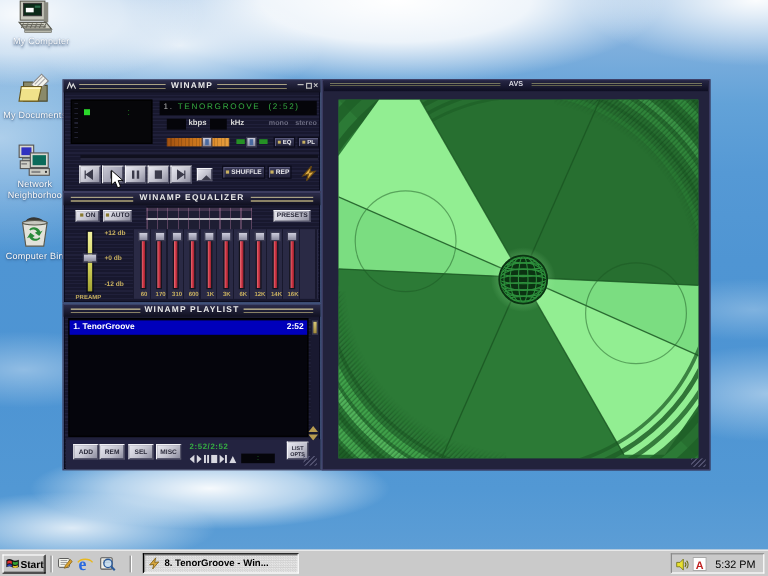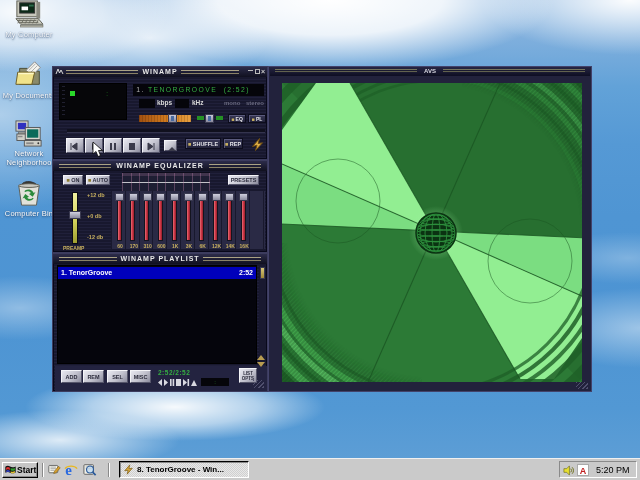--- a/index.html
+++ b/index.html
@@ -29,21 +29,21 @@
 .wtitle { position:absolute; left:0; top:0; right:0; height:10px; background:linear-gradient(180deg,#2c2c4a,#10101f); color:#e8e8e8; font-size:7px; font-weight:bold; text-align:center; line-height:10px; letter-spacing:1px; }
 .wtitle .deco { position:absolute; top:3px; height:5px; background:linear-gradient(180deg,#aaa284 0 1px,rgba(0,0,0,0) 1px 3px,#8a8266 3px 4px,rgba(0,0,0,0) 4px); }
 .btnsilver { position:absolute; background:linear-gradient(135deg,#e8e8f0 0%,#c2c2ce 55%,#8c8c9e 100%); border:1px solid #55556a; border-top-color:#f4f4f8; border-left-color:#f4f4f8; color:#2a2a3a; font-weight:bold; text-align:center; }
 .btndark { position:absolute; background:linear-gradient(180deg,#3a3a58,#22223a); border:1px solid #0c0c1c; box-shadow:inset 1px 1px 0 #5a5a7c; color:#e6e6ea; font-weight:bold; font-size:5px; text-align:center; }
 .gold { color:#c8b060; }
 .green-txt { color:#35ad42; font-family:"Liberation Sans",sans-serif; }
 </style>
 </head>
 <body>
 
-<div class="deskicon" style="left:0px; top:0px;">
+<div class="deskicon" style="left:0px; top:0px;text-align:right;">
   <svg width="30" height="28" viewBox="0 0 32 30" style="display:block;margin:0 auto;">
     <rect x="3" y="1" width="22" height="17" fill="#c8c8bc" stroke="#5a5a50"></rect>
     <rect x="24" y="2" width="4" height="18" fill="#8a8a80"></rect>
     <rect x="6" y="3" width="16" height="11" fill="#0c2a18" stroke="#333"></rect>
     <rect x="8" y="7" width="7" height="4" fill="#fff"></rect>
     <rect x="16" y="5" width="5" height="2" fill="#2a6a4a"></rect>
     <path d="M2 20 L26 20 L31 26 L7 26 Z" fill="#d0d0c4" stroke="#5a5a50"></path>
     <path d="M4 22 h20 M5 24 h21" stroke="#6a6a60" stroke-width="1"></path>
     <path d="M6 21 l-2 4 M10 21 l-2 4 M14 21 l-2 4 M18 21 l-2 4 M22 21 l-2 4 M26 21 l-2 4" stroke="#6a6a60"></path>
     <rect x="7" y="27" width="24" height="2" fill="#b8b8ac" stroke="#5a5a50" stroke-width=".5"></rect>
@@ -416,15 +416,15 @@
     </svg>
     <span style="position:absolute; left:17px; top:3px; font-size:8px; font-weight:bold; color:#000;">8. TenorGroove - Win...</span>
   </div>
 
   <div class="abs" style="left:559px; top:2px; width:78px; height:17px; border:1px solid #fff; border-top-color:#8a8a8a; border-left-color:#8a8a8a; background:#cacaca;">
     <svg width="11" height="11" viewBox="0 0 12 12" style="position:absolute; left:3px; top:3px;">
       <path d="M1 4 h3 L7 1 V11 L4 8 H1 Z" fill="#e8e030" stroke="#6a6a10" stroke-width=".7"></path>
       <path d="M8.5 4 a3 3 0 0 1 0 4 M10 2.5 a5 5 0 0 1 0 7" stroke="#6a6a10" fill="none"></path>
     </svg>
     <div class="abs" style="left:17px; top:2px; width:12px; height:12px; background:#fff; border:1px solid #aaa; color:#c02020; font-weight:bold; font-size:9px; text-align:center; line-height:12px;">A</div>
-    <span style="position:absolute; left:36px; top:3px; font-size:9px; color:#000;">5:20 PM</span>
+    <span style="position:absolute; left:36px; top:3px; font-size:9px; color:#000;">5:32 PM</span>
   </div>
 </div>
 
 </body></html>

